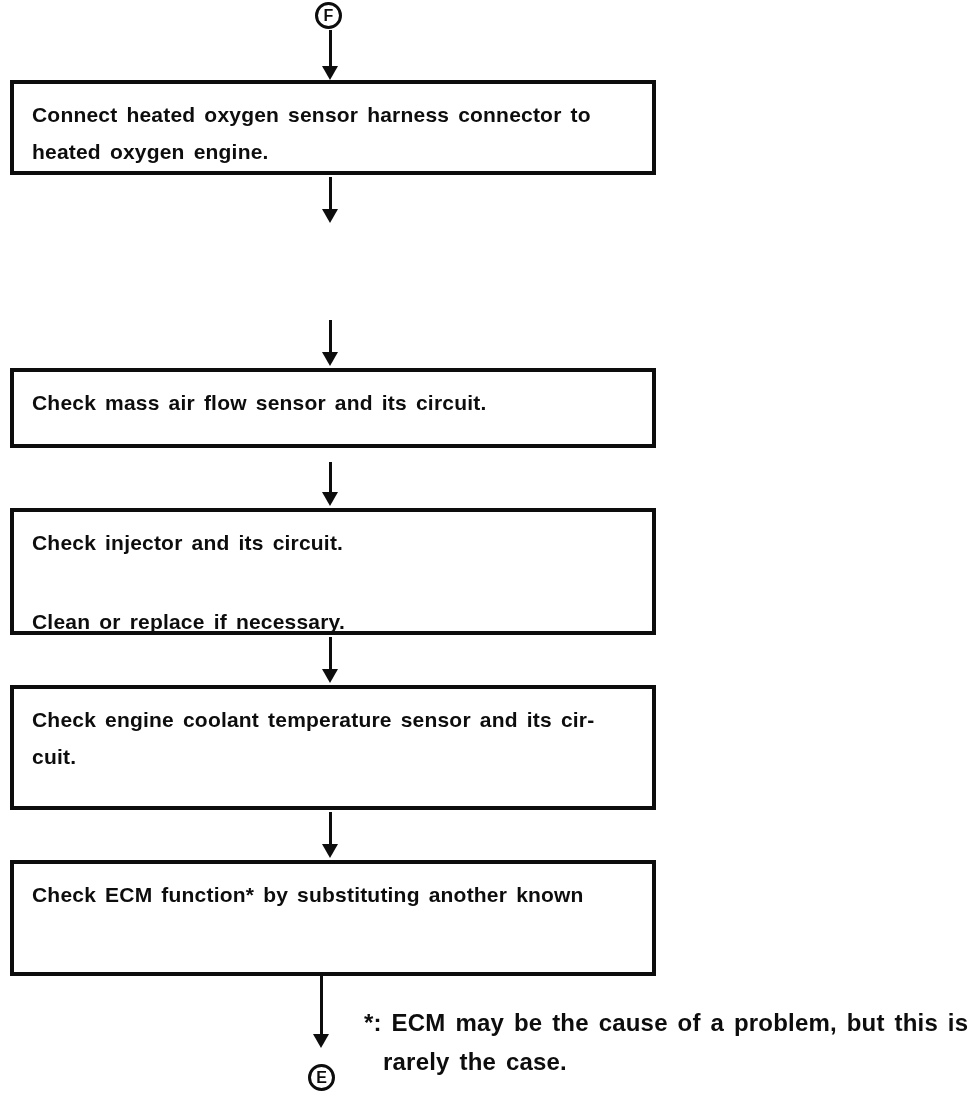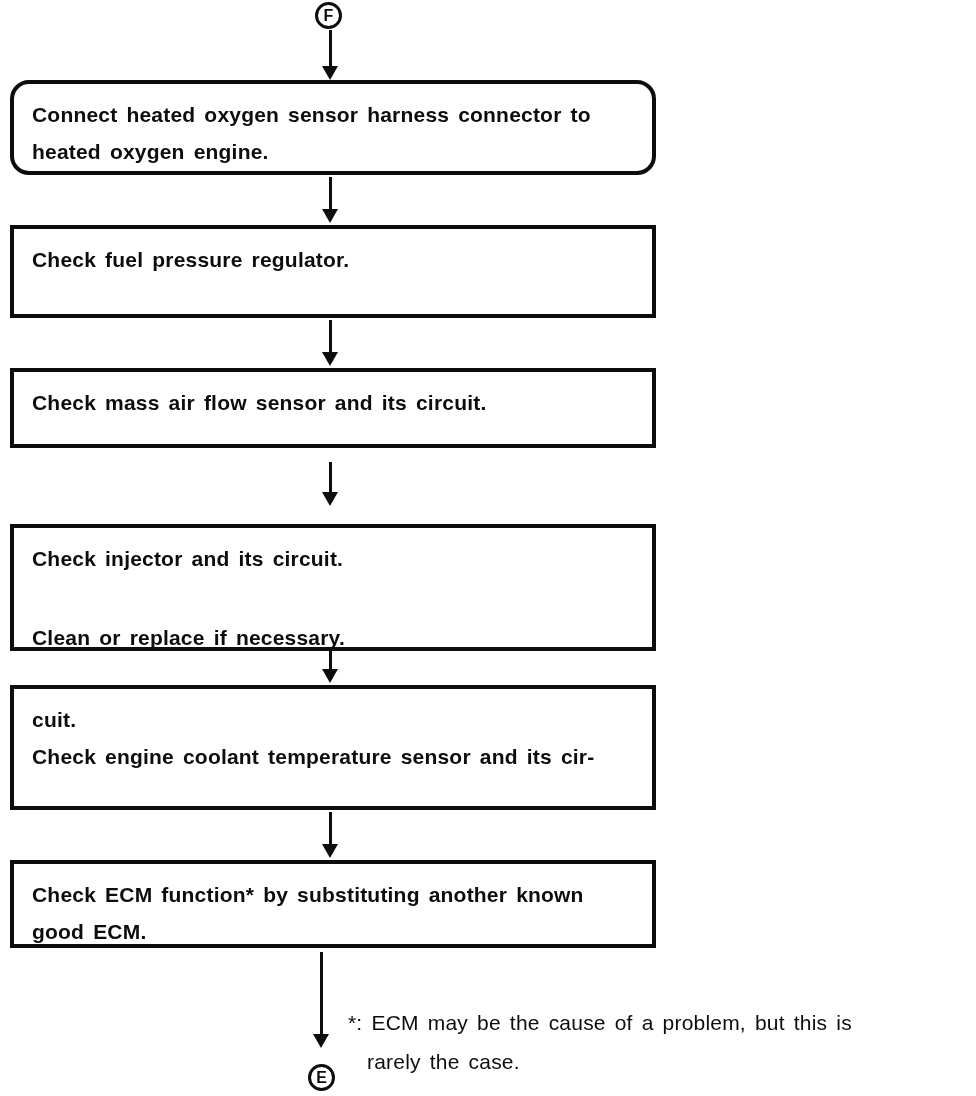--- a/index.html
+++ b/index.html
@@ -38,26 +38,26 @@
   
   .flow-box {
     position: absolute;
     left: 10px;
     width: 646px;
     border: 4px solid #0d0d0d;
     box-sizing: border-box;
     background: #ffffff;
     padding: 12px 16px 0 18px;
   }
-  .box-1 { top: 80px;  height: 95px; border-radius: 19px;  }
+  .box-1 { top: 80px;  height: 95px;  }
   .box-2 { top: 225px; height: 93px;  }
   .box-3 { top: 368px; height: 80px;  }
-  .box-4 { top: 524px; height: 127px; }
+  .box-4 { top: 508px; height: 127px; }
   .box-5 { top: 685px; height: 125px; }
-  .box-6 { top: 860px; height: 88px;  }
+  .box-6 { top: 860px; height: 116px;  }
 
   .flow-box p {
     margin: 0;
     font-size: 21px;
     font-weight: 700;
     line-height: 37px;
     letter-spacing: 0.2px;
     word-spacing: 3px;
     white-space: nowrap;
   }
@@ -92,24 +92,24 @@
   .ah-4 { left: 322px; top: 669px; }
   .al-5 { left: 329px; top: 812px; height: 34px; }
   .ah-5 { left: 322px; top: 844px; }
   
   .al-6 { left: 320px; top: 952px; height: 84px; }
   .ah-6 { left: 313px; top: 1034px; }
 
   
   .footnote {
     position: absolute;
-    left: 348px;
+    left: 364px;
     top: 1003px;
-    font-size: 21px;
-    font-weight: 400;
+    font-size: 24px;
+    font-weight: 700;
     line-height: 39px;
     letter-spacing: 0.2px;
     word-spacing: 3px;
     white-space: nowrap;
   }
   .footnote .fn-line2 { margin-left: 19px; }
 </style>
 </head>
 <body>
 
@@ -132,43 +132,38 @@
   <div class="arrow-line al-5"></div>
   <div class="arrow-head ah-5"></div>
   <div class="arrow-line al-6"></div>
   <div class="arrow-head ah-6"></div>
 
   <div class="flow-box box-1">
     <p>Connect heated oxygen sensor harness connector to</p>
     <p>heated oxygen engine.</p>
   </div>
 
-  <div class="flow-box box-2">
-    <p>Check fuel pressure regulator.</p>
-
-  </div>
 
   <div class="flow-box box-3">
     <p>Check mass air flow sensor and its circuit.</p>
 
   </div>
 
   <div class="flow-box box-4">
     <p>Check injector and its circuit.</p>
     <p class="spaced">Clean or replace if necessary.</p>
   </div>
 
   <div class="flow-box box-5">
+    <p>Check engine coolant temperature sensor and its cir-</p>
     <p>cuit.</p>
-    <p>Check engine coolant temperature sensor and its cir-</p>
   </div>
 
   <div class="flow-box box-6">
     <p>Check ECM function* by substituting another known</p>
-    <p>good ECM.</p>
   </div>
 
   <div class="footnote">
     <div class="fn-line1">*: ECM may be the cause of a problem, but this is</div>
     <div class="fn-line2">rarely the case.</div>
   </div>
 
   <div class="connector connector-e">
     <span>E</span>
   </div>

